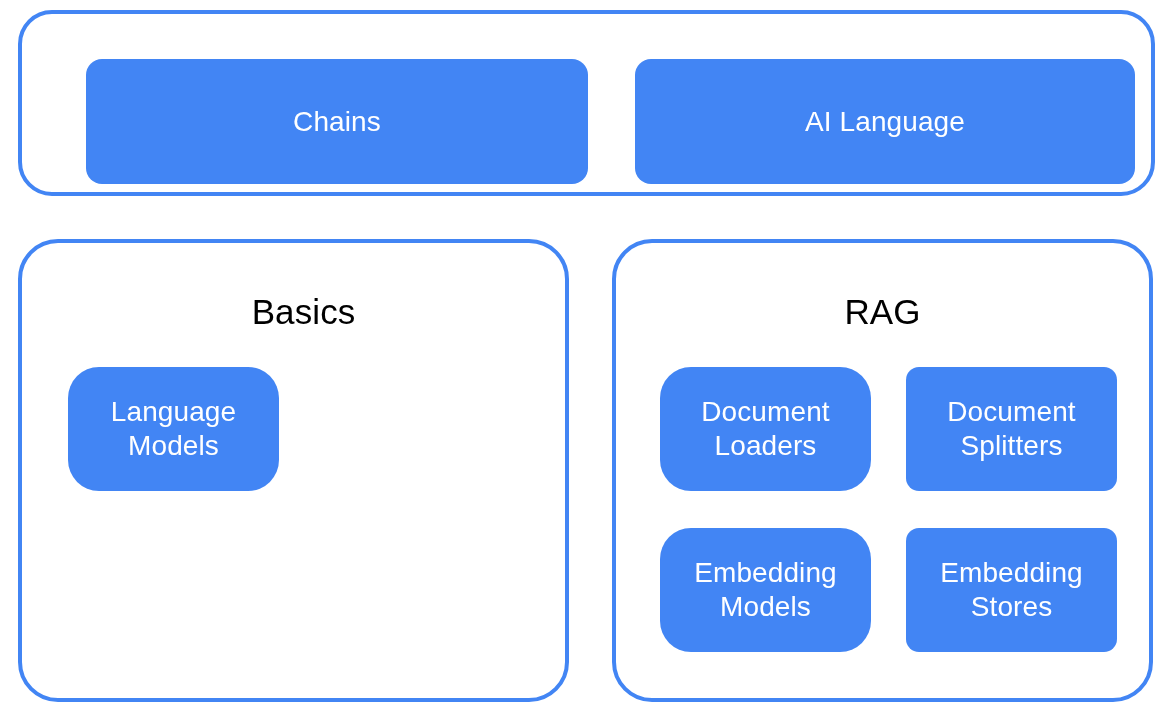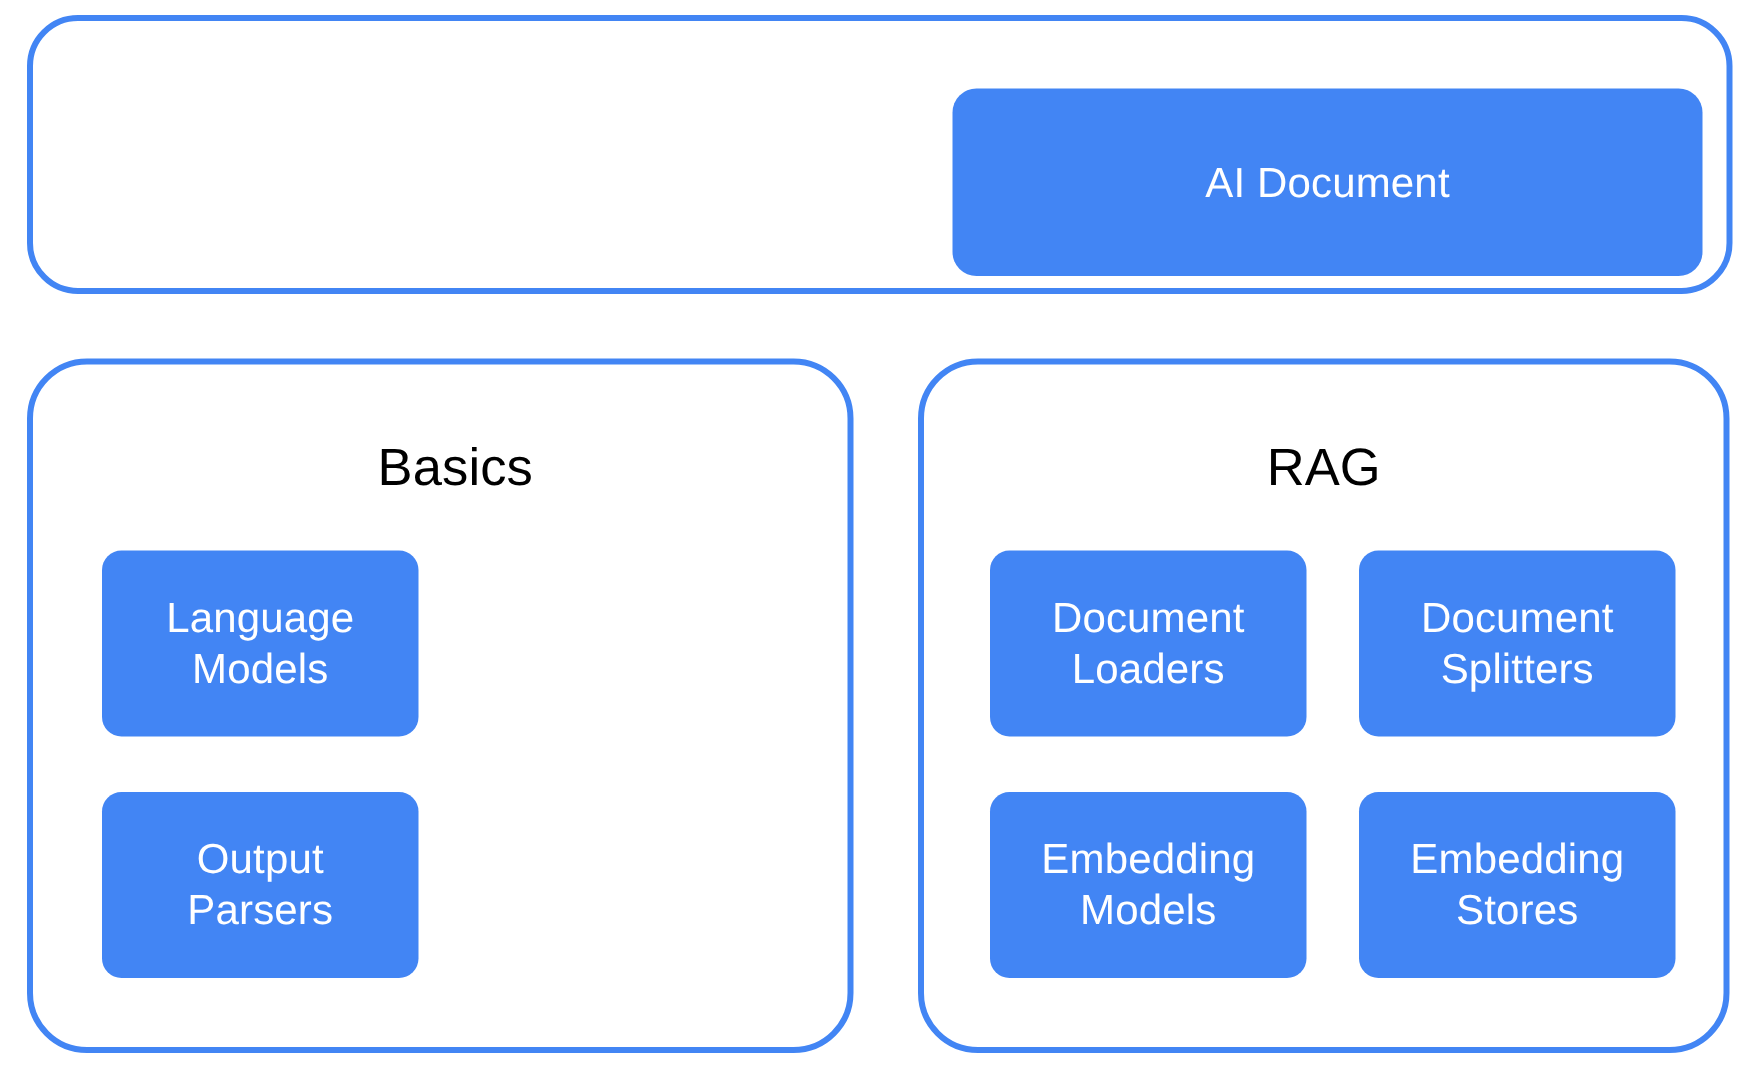--- a/index.html
+++ b/index.html
@@ -95,43 +95,42 @@
   .card-aiservices {
     left: 613px;
     top: 45px;
     width: 500px;
     height: 125px;
     border-radius: 16px;
   }
 
   
   .panel .card { }
-  .col-a { left: 46px; width: 211px; }
+  .col-a { left: 46px; width: 211px; border-radius: 31px; }
   .col-b { left: 293px; width: 211px; }
   .rag .col-a { left: 44px; width: 211px; }
   .rag .col-b { left: 290px; width: 211px; }
   .row-1 { top: 124px; height: 124px; }
   .row-2 { top: 285px; height: 124px; }
 </style>
 </head>
 <body>
 
 <div id="canvas">
 
   <div class="panel panel-top">
-    <div class="card card-aiservices">AI Document</div>
+    <div class="card card-chains">Chains</div>
+    <div class="card card-aiservices">AI Language</div>
   </div>
 
   <div class="panel panel-basics basics">
     <div class="group-title">Basics</div>
 
     <div class="card col-a row-1">Language
 Models</div>
-    <div class="card col-a row-2">Output
-Parsers</div>
   </div>
 
   <div class="panel panel-rag rag">
     <div class="group-title">RAG</div>
 
     <div class="card col-a row-1">Document
 Loaders</div>
     <div class="card col-b row-1">Document
 Splitters</div>
     <div class="card col-a row-2">Embedding

